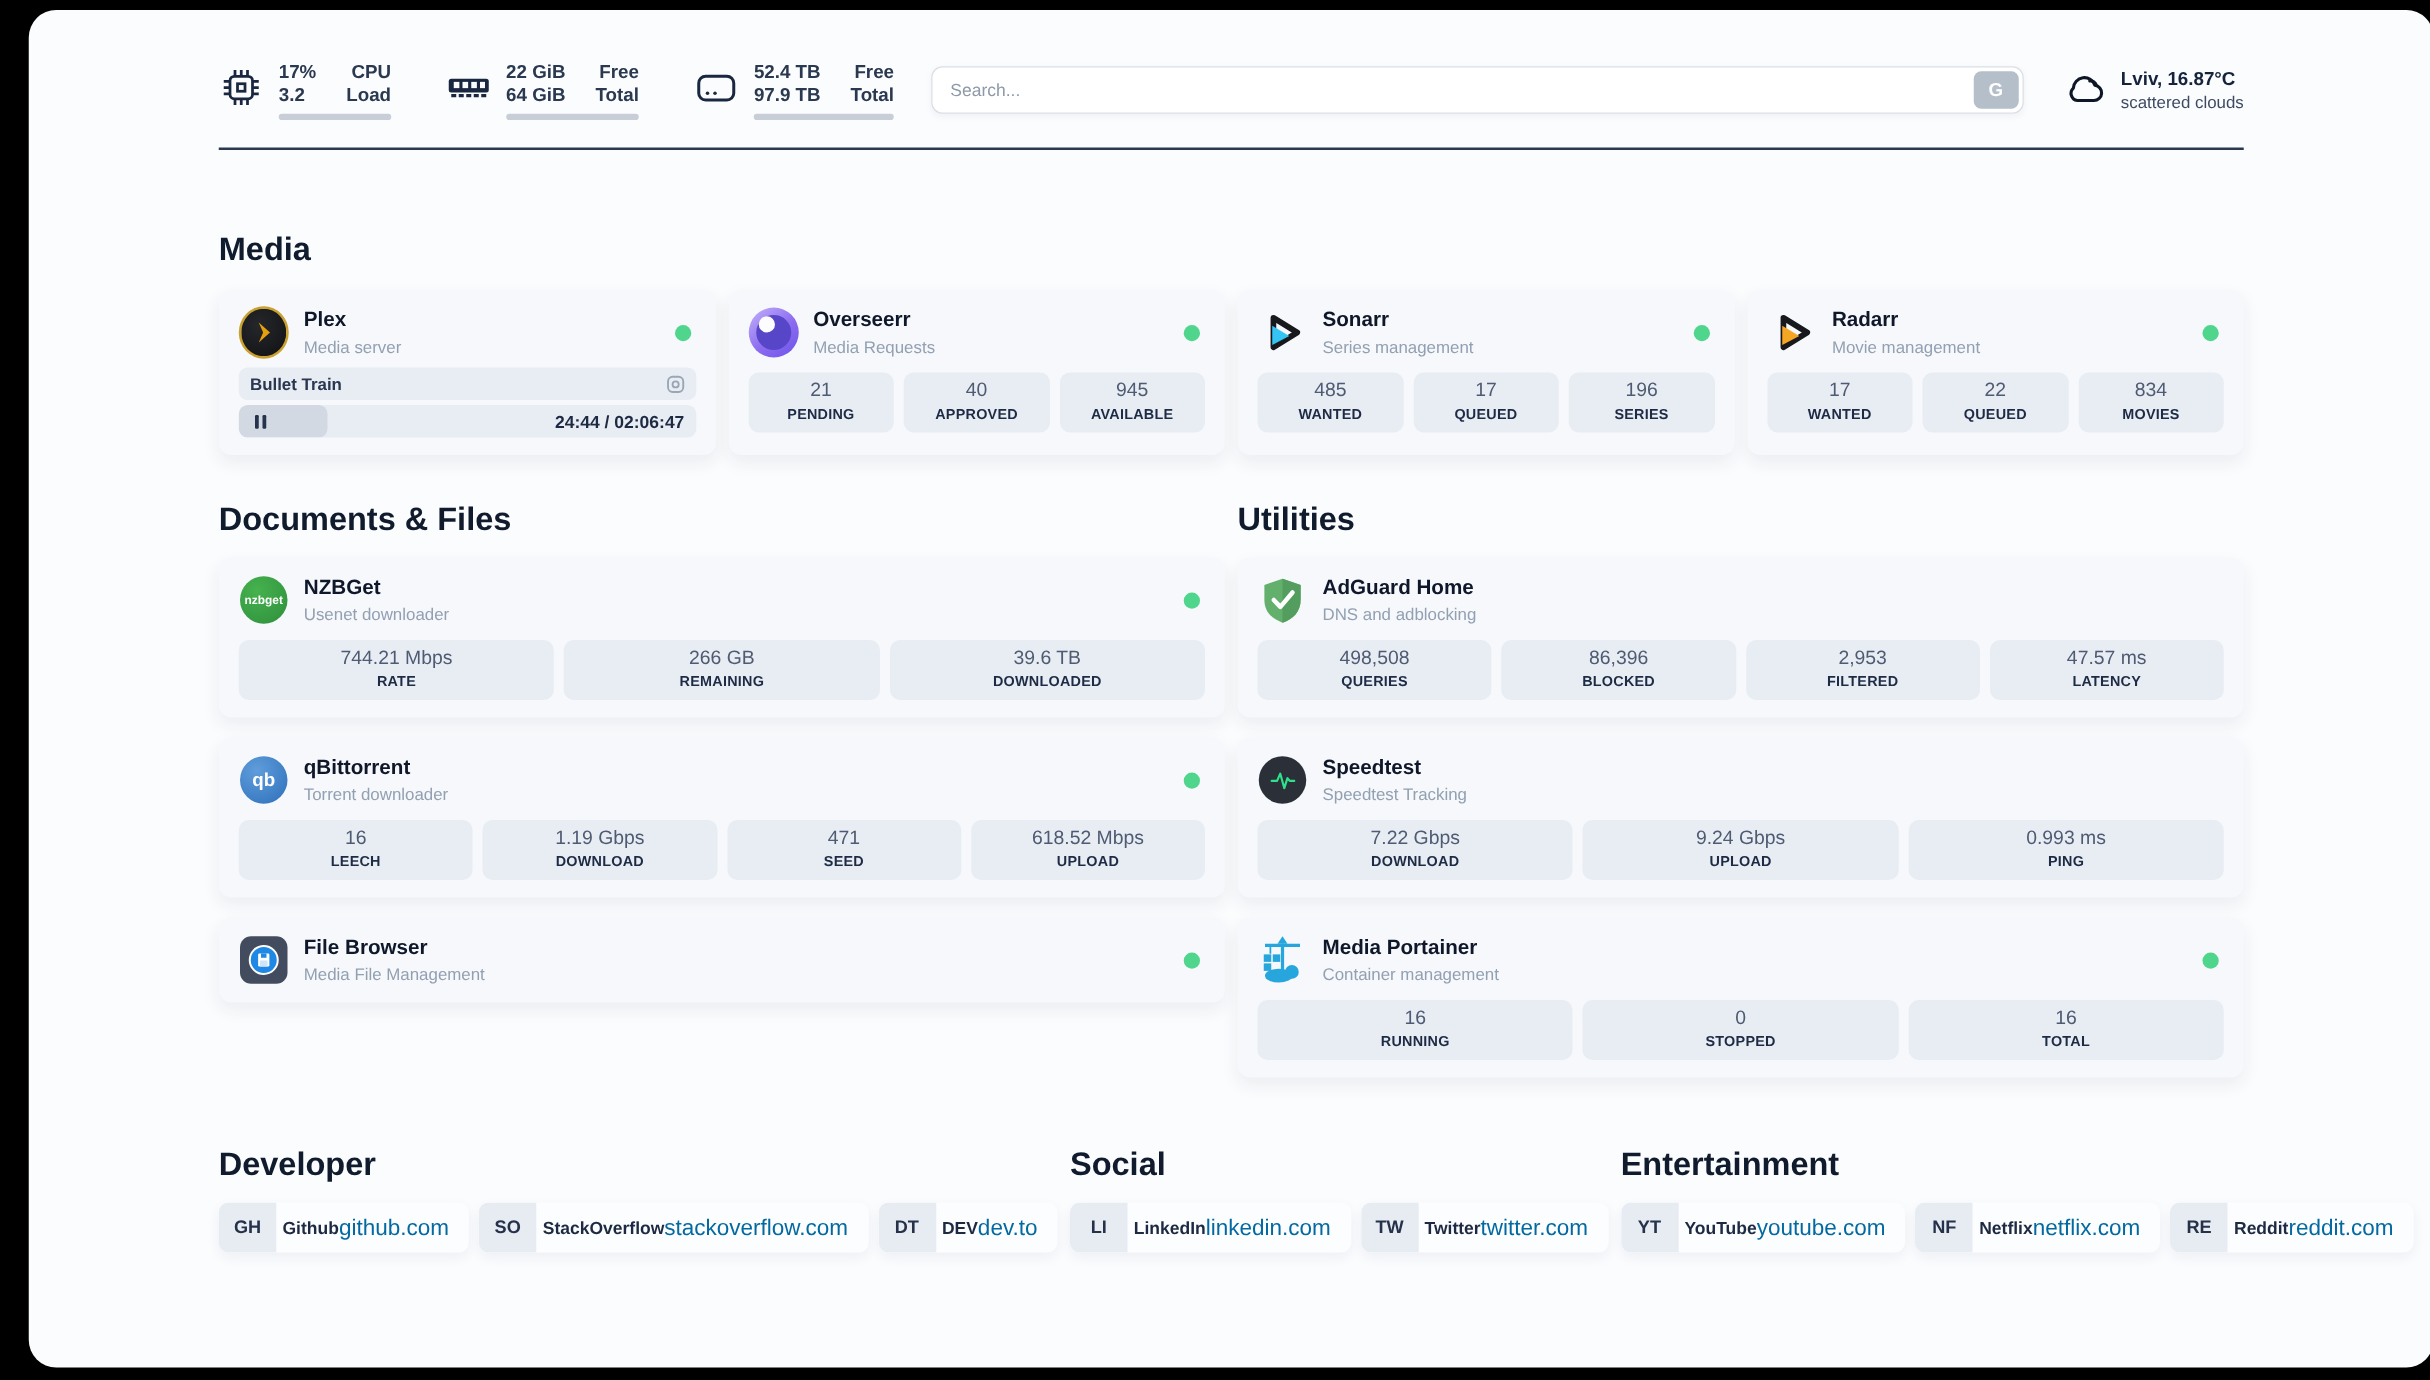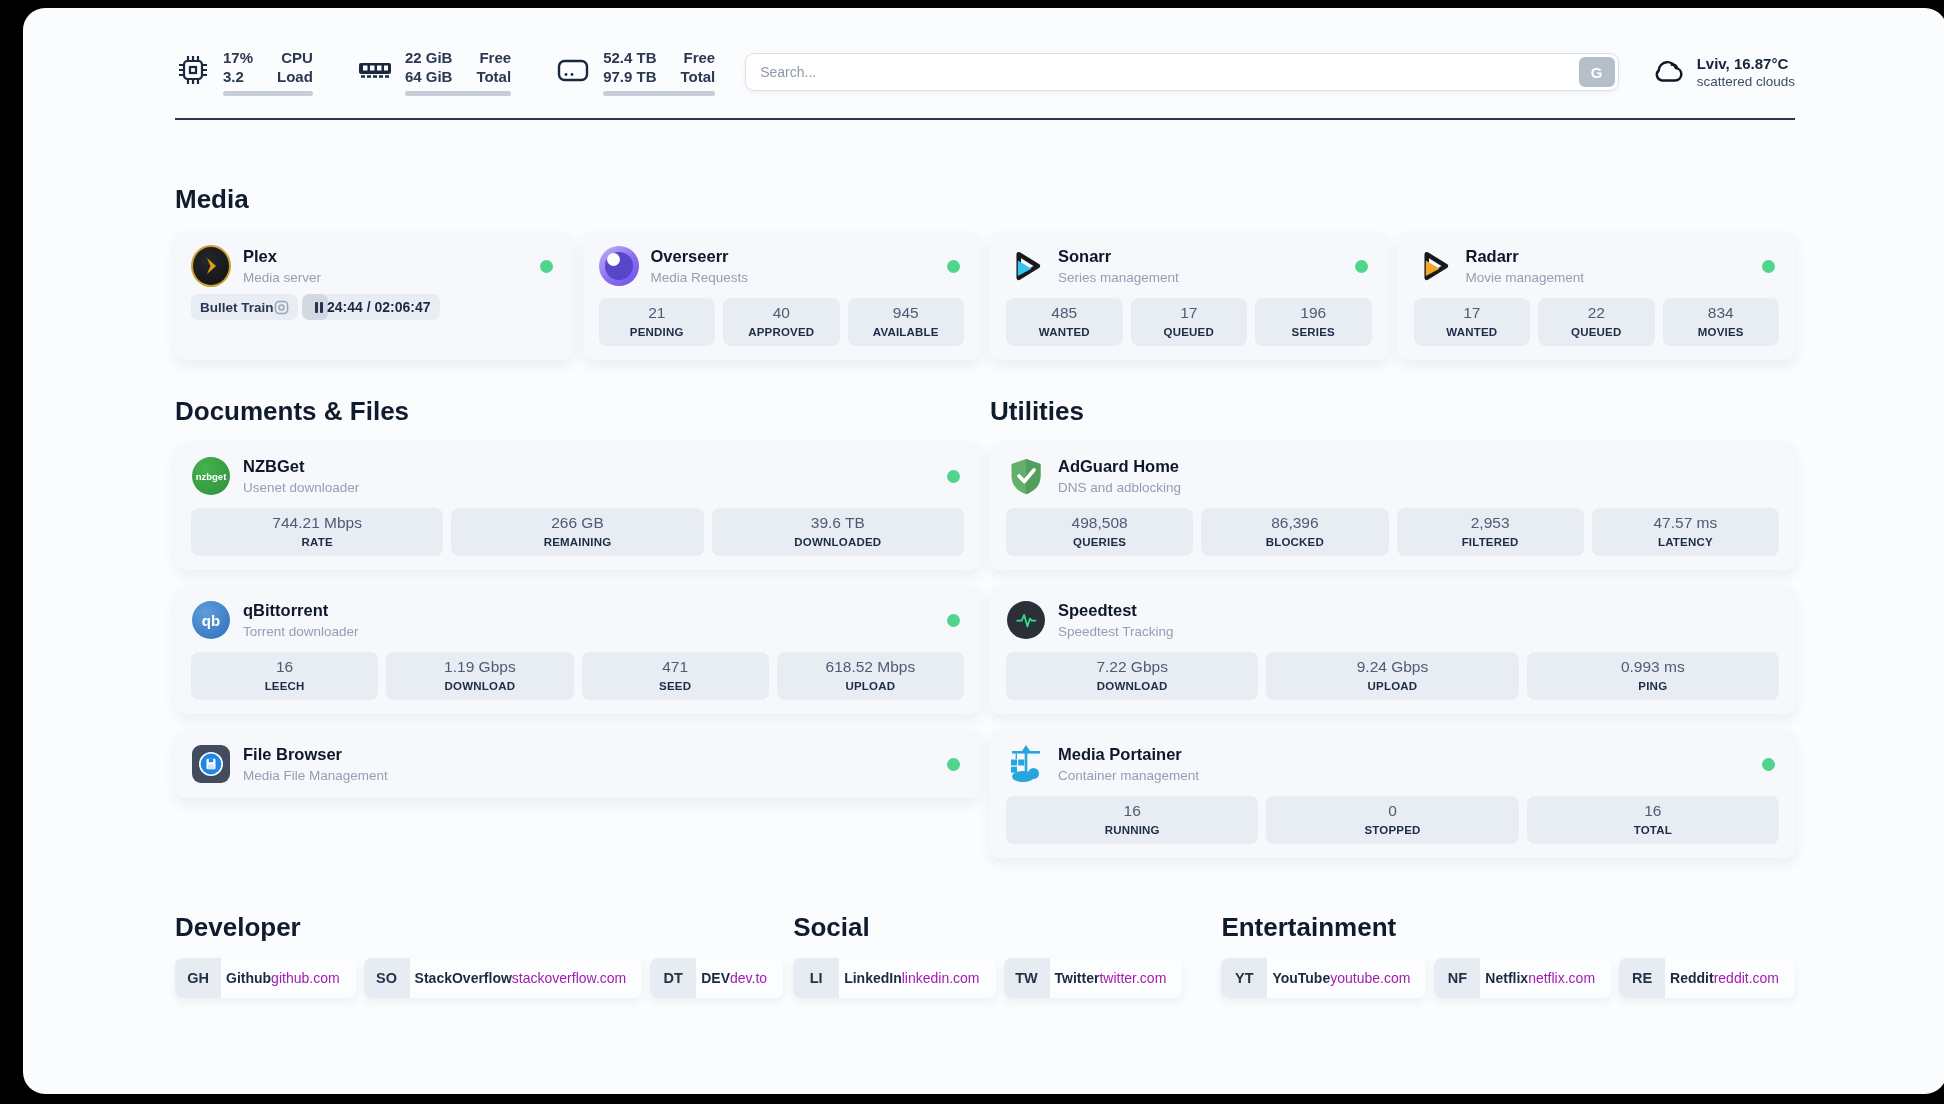--- a/index.html
+++ b/index.html
@@ -47,21 +47,21 @@
   .svc-desc{font-size:13.5px;color:#92a0b2;line-height:17px;margin-top:2px;}
   .dot{width:13px;height:13px;border-radius:50%;background:#4fd68c;margin-left:auto;margin-right:4px;flex:none;}
 
   .stats{display:grid;gap:8px;margin-top:12px;}
   .c3{grid-template-columns:repeat(3,1fr);} .c4{grid-template-columns:repeat(4,1fr);}
   .stat{background:#e8edf4;border-radius:8px;padding:5px 6px 7px;text-align:center;}
   .stat .v{font-size:15.5px;color:#4f5b72;line-height:20px;}
   .stat .l{font-size:11.5px;font-weight:700;color:#1e2b45;line-height:14px;margin-top:2px;letter-spacing:.2px;}
 
   
-  .mediaBox{display:flex;flex-direction:row;gap:4px;margin-top:8px;}
+  .mediaBox{display:flex;flex-direction:column;gap:4px;margin-top:8px;}
   .m-row{height:26px;background:#e8edf4;border-radius:7px;display:flex;align-items:center;
          padding:0 9px;position:relative;overflow:hidden;}
   .m-title{font-size:13.5px;font-weight:600;color:#2a3750;z-index:1;}
   .m-view{margin-left:auto;z-index:1;display:flex;cursor:pointer;}
   .m-progress{position:absolute;left:0;top:0;bottom:0;background:#d2d9e3;border-radius:7px;}
   .m-pause{z-index:1;display:flex;align-items:center;gap:2.5px;border:none;background:none;padding:0 4px;cursor:pointer;}
   .m-pause i{display:block;width:3px;height:11px;background:#26334c;border-radius:1px;}
   .m-time{margin-left:auto;font-size:14px;font-weight:700;color:#1d2a42;z-index:1;}
 
   
@@ -80,21 +80,21 @@
   .fb-ic{width:38px;height:38px;border-radius:9px;background:#434c5e;display:flex;align-items:center;justify-content:center;}
 
   
   .bm-grid{display:grid;grid-template-columns:repeat(3,1fr);gap:10px;margin-top:52px;}
   .bm-list{display:flex;flex-direction:row;gap:8px;margin-top:14px;}
   .bm-row{display:flex;align-items:center;background:#fcfdff;border-radius:8px;height:40px;overflow:hidden;
           box-shadow:0 4px 10px rgba(23,37,63,.06);cursor:pointer;}
   .bm-abbr{width:46px;height:100%;background:#e7ecf3;display:flex;align-items:center;justify-content:center;
            font-size:14.5px;font-weight:600;color:#25324a;flex:none;}
   .bm-name{margin-left:5px;font-size:14px;font-weight:600;color:#1d2a42;}
-  .bm-url{margin-left:auto;margin-right:16px;font-size:14px;color:#a21caf;}
+  .bm-url{margin-left:auto;margin-right:16px;font-size:18px;color:#0369a1;}
 </style>
 </head>
 <body>
 
 <div class="page">
 
   <div class="header">
     <div class="sysgroup">
 
       <div class="syswidget">

